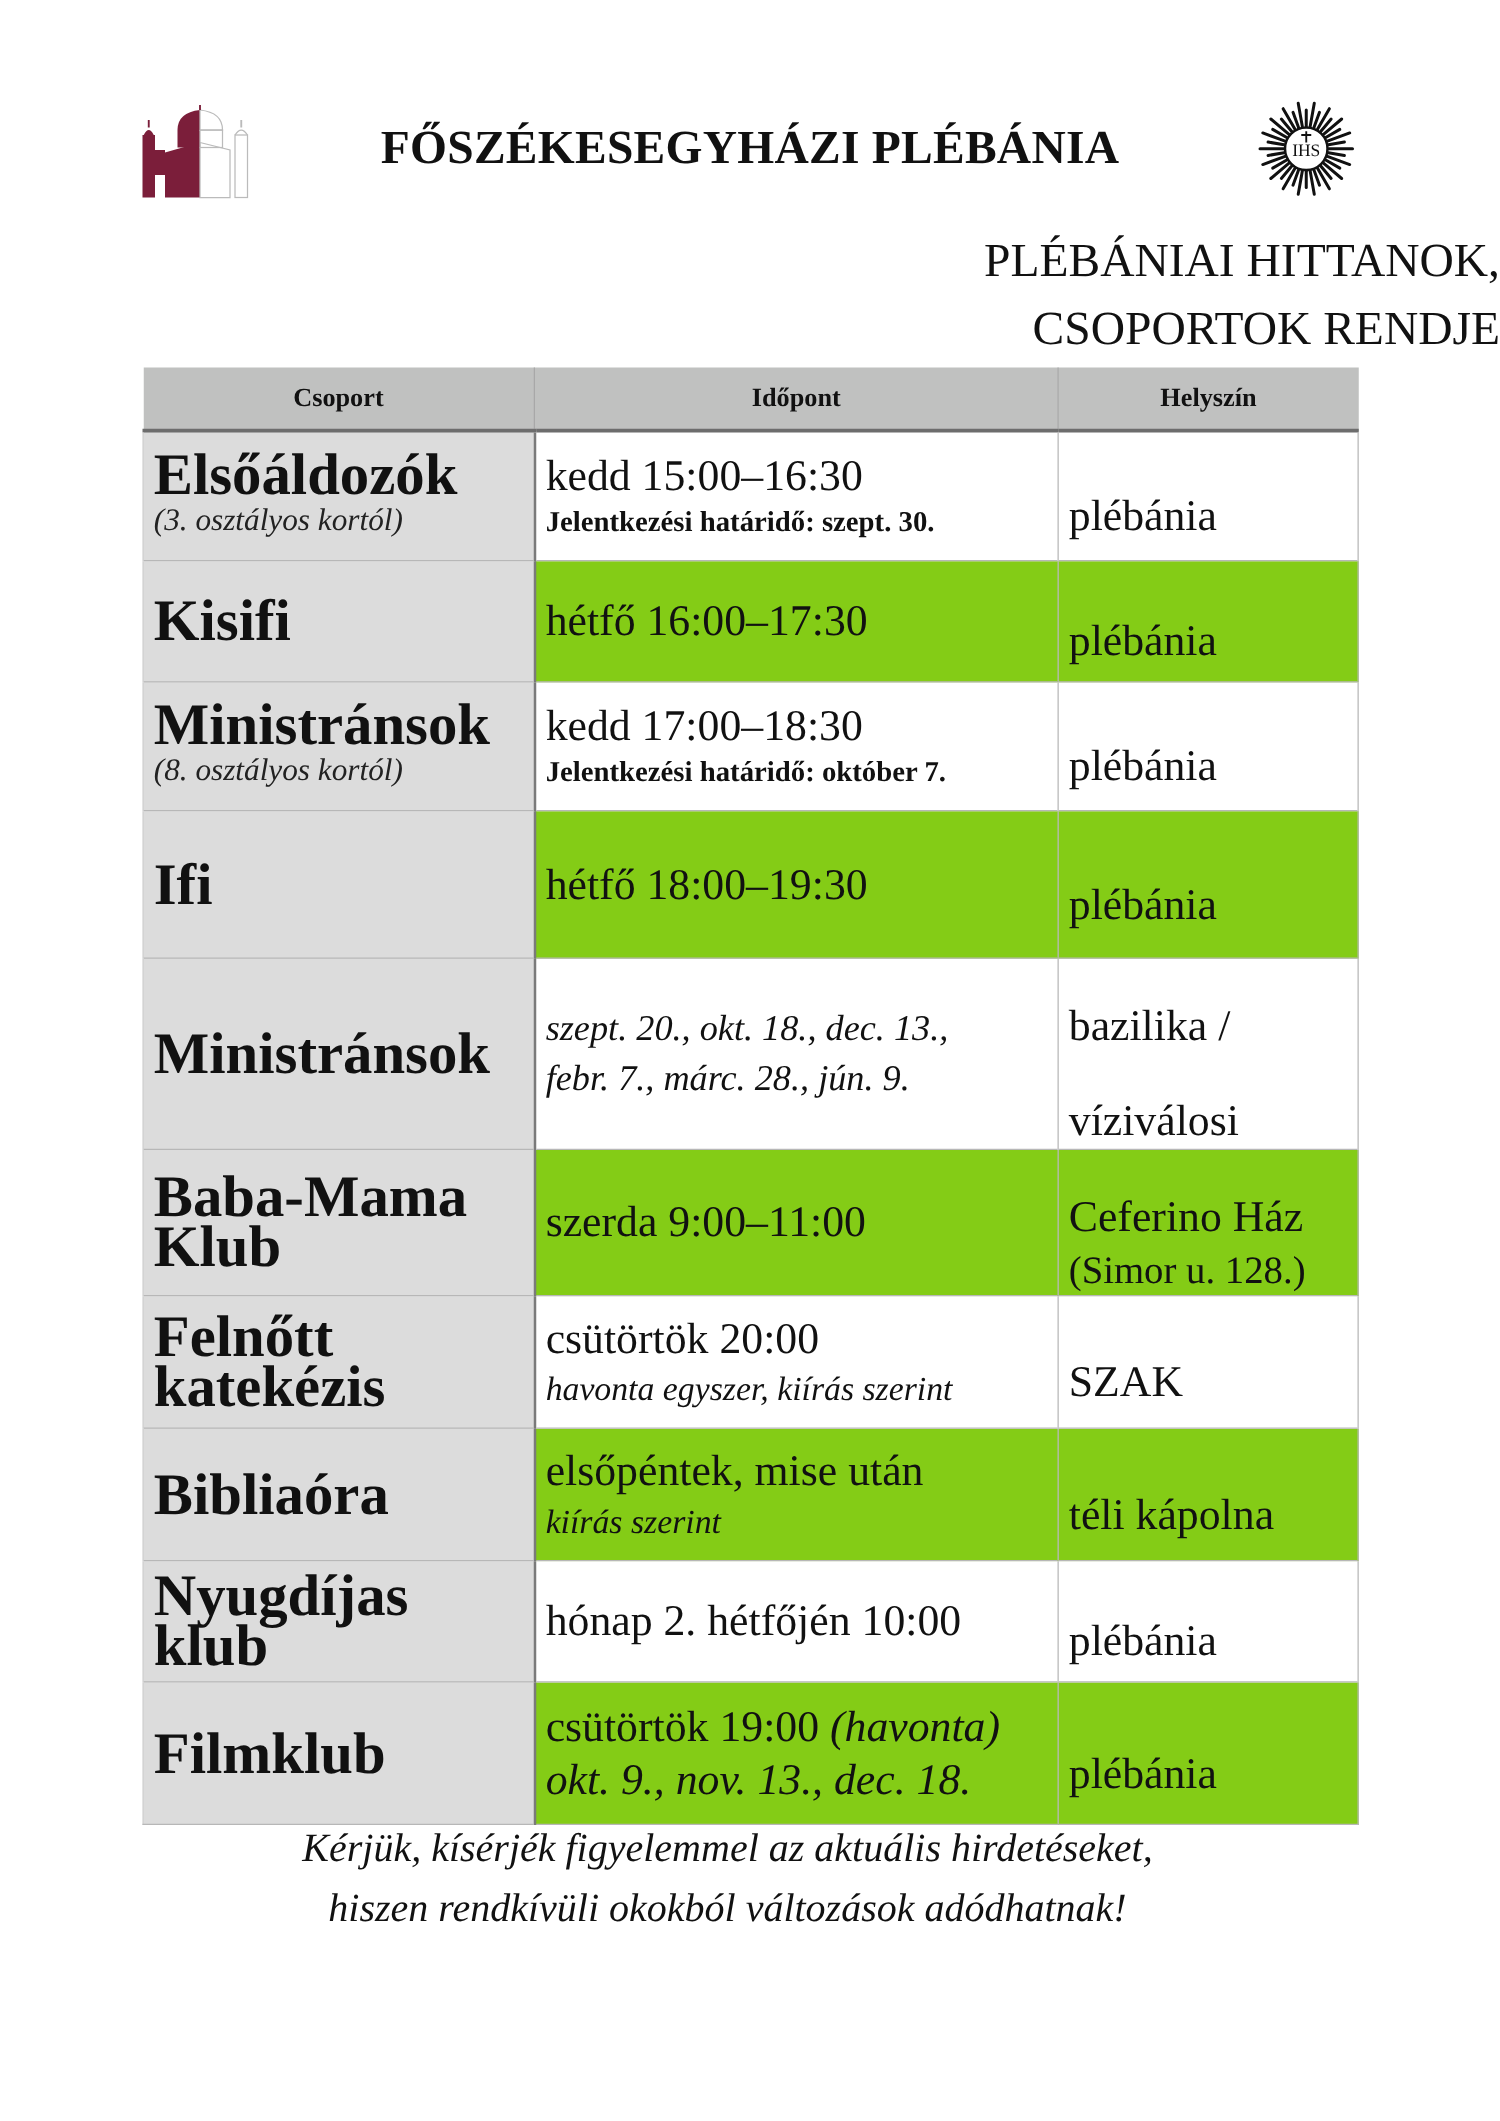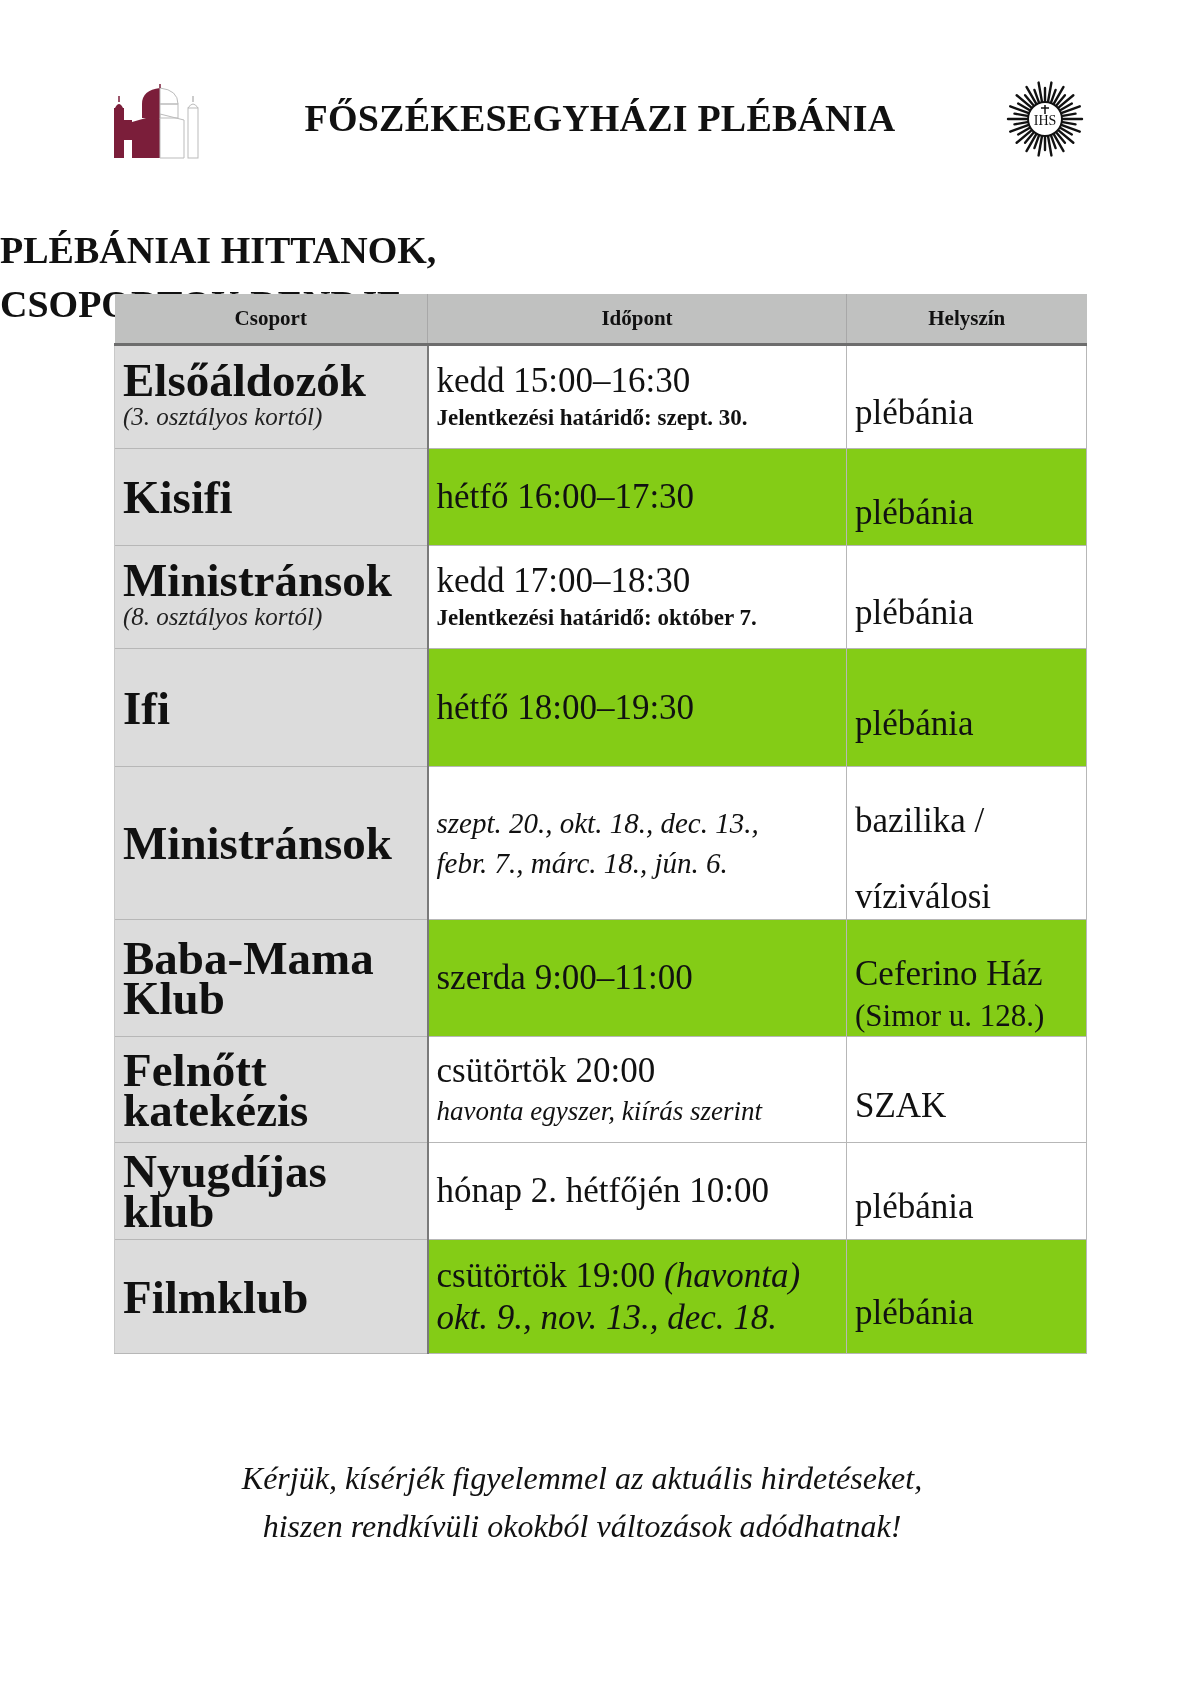--- a/index.html
+++ b/index.html
@@ -4,22 +4,22 @@
 <style>
   html, body { margin: 0; padding: 0; background: #ffffff; }
   body { width: 1200px; height: 1697px; position: relative; overflow: hidden;
          font-family: "Liberation Serif", "DejaVu Serif", serif; color: #111; }
 
   .logo-left { position: absolute; left: 112px; top: 84px; width: 90px; height: 76px; }
   .logo-right { position: absolute; left: 1006px; top: 80px; width: 78px; height: 78px; }
 
   .org-title { position: absolute; left: 0; width: 1200px; top: 96px; text-align: center;
                font-size: 38px; font-weight: bold; letter-spacing: 0.2px; }
-  .main-title { position: absolute; left: 0; width: 1200px; top: 182px; text-align: left;
-                font-size: 38px; font-weight: bold; line-height: 54px; margin-top: 41px; }
+  .main-title { position: absolute; left: 0; width: 1200px; top: 182px; text-align: right;
+                font-size: 38px; font-weight: normal; line-height: 54px; }
 
   table.schedule { position: absolute; left: 114px; top: 294px; width: 972px;
                    border-collapse: collapse; table-layout: fixed; }
   .schedule col.c1 { width: 313px; }
   .schedule col.c2 { width: 419px; }
   .schedule col.c3 { width: 240px; }
 
   .schedule th { background: #c0c1c0; height: 49px; font-size: 21px; font-weight: bold;
                  border-left: 1px solid #a8a8a8; border-bottom: 3px solid #6d6d6d; padding: 0;
                  text-align: center; vertical-align: middle; }
@@ -178,21 +178,21 @@
       <td class="loc">
         <span class="l-main">plébánia</span>
       </td>
     </tr>
     <tr class="odd" style="height:113px">
       <td class="group">
         <span class="g-name">Ministránsok</span>
       </td>
       <td class="time">
         <span class="t-it-line">szept. 20., okt. 18., dec. 13.,</span>
-        <span class="t-it-line">febr. 7., márc. 18., jún. 6.</span>
+        <span class="t-it-line">febr. 7., márc. 28., jún. 9.</span>
       </td>
       <td class="loc">
         <span class="l-main">bazilika /</span>
         <span class="l-main">víziválosi</span>
       </td>
     </tr>
     <tr class="even" style="height:114px">
       <td class="group">
         <span class="g-name">Baba-Mama Klub</span>
       </td>
@@ -207,20 +207,32 @@
     <tr class="odd" style="height:106px">
       <td class="group">
         <span class="g-name">Felnőtt katekézis</span>
       </td>
       <td class="time">
         <span class="t-main">csütörtök 20:00</span>
         <span class="t-note-it">havonta egyszer, kiírás szerint</span>
       </td>
       <td class="loc">
         <span class="l-main">SZAK</span>
+      </td>
+    </tr>
+    <tr class="even" style="height:106px">
+      <td class="group">
+        <span class="g-name">Bibliaóra</span>
+      </td>
+      <td class="time">
+        <span class="t-main">elsőpéntek, mise után</span>
+        <span class="t-note-it">kiírás szerint</span>
+      </td>
+      <td class="loc">
+        <span class="l-main">téli kápolna</span>
       </td>
     </tr>
     <tr class="odd" style="height:97px">
       <td class="group">
         <span class="g-name">Nyugdíjas klub</span>
       </td>
       <td class="time">
         <span class="t-main">hónap 2. hétfőjén 10:00</span>
       </td>
       <td class="loc">

